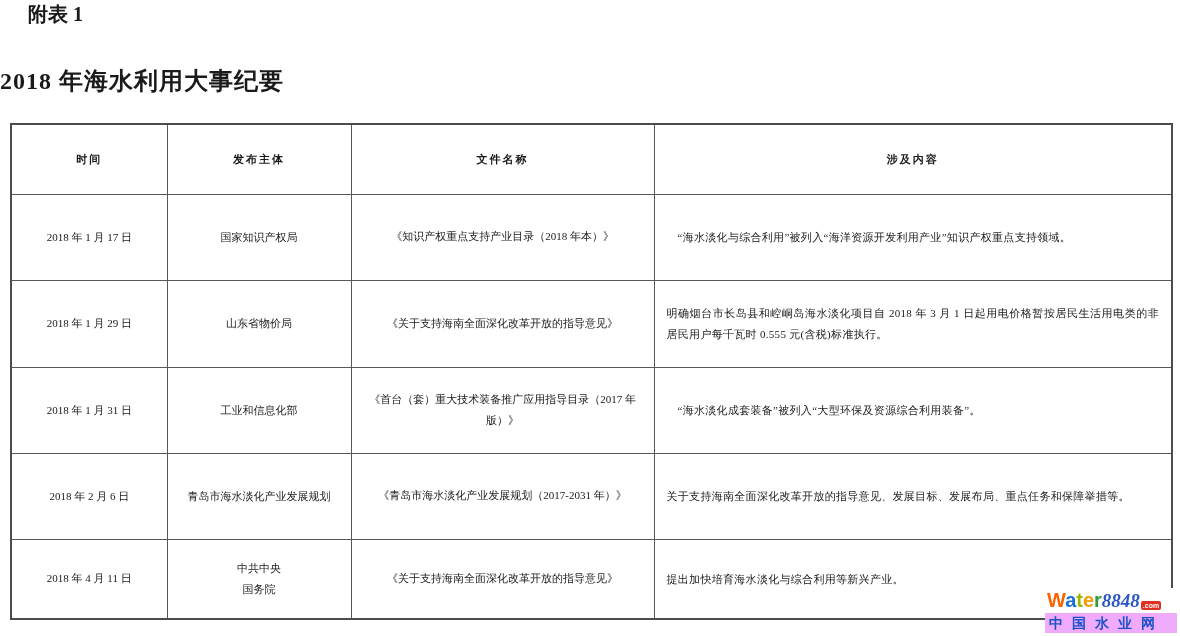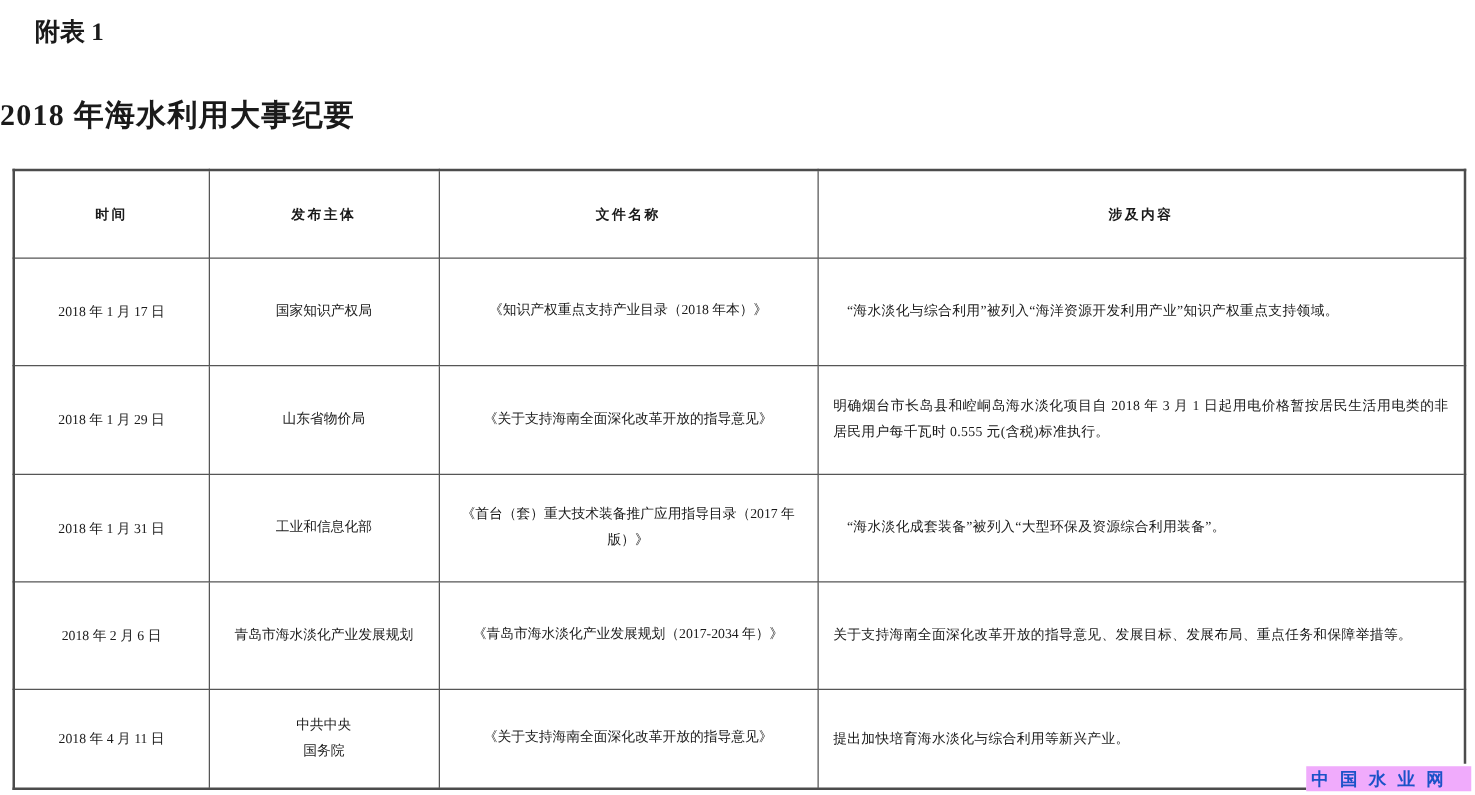--- a/index.html
+++ b/index.html
@@ -5,21 +5,21 @@
   html,body{margin:0;padding:0;background:#ffffff;}
   .page{
     position:relative;
     width:1180px;height:636px;
     background:#ffffff;
     overflow:hidden;
     font-family:"Liberation Serif","DejaVu Serif",serif;
     color:#1a1a1a;
   }
   .annex{
-    margin:12px 0 0 28px;
+    margin:0 0 0 28px;
     font-size:20px;font-weight:bold;
     line-height:28px;
   }
   .doc-title{
     margin-top:36px;
     text-align:left;
     font-size:24px;font-weight:bold;
     line-height:34px;
     letter-spacing:1px;
   }
@@ -125,34 +125,39 @@
         <td class="c-date">2018 年 1 月 31 日</td>
         <td class="c-issuer">工业和信息化部</td>
         <td class="c-doc">《首台（套）重大技术装备推广应用指导目录（2017 年版）》</td>
         <td class="c-content">
             <p class="indented">“海水淡化成套装备”被列入“大型环保及资源综合利用装备”。</p>
           </td>
       </tr>
       <tr id="row3">
         <td class="c-date">2018 年 2 月 6 日</td>
         <td class="c-issuer">青岛市海水淡化产业发展规划</td>
-        <td class="c-doc">《青岛市海水淡化产业发展规划（2017-2034 年）》</td>
+        <td class="c-doc">《青岛市海水淡化产业发展规划（2017-2031 年）》</td>
         <td class="c-content">
             <p>关于支持海南全面深化改革开放的指导意见、发展目标、发展布局、重点任务和保障举措等。</p>
           </td>
       </tr>
       <tr id="row4">
         <td class="c-date">2018 年 4 月 11 日</td>
         <td class="c-issuer">中共中央
 国务院</td>
         <td class="c-doc">《关于支持海南全面深化改革开放的指导意见》</td>
         <td class="c-content">
             <p>提出加快培育海水淡化与综合利用等新兴产业。</p>
           </td>
       </tr>
     </tbody>
   </table>
 
   <div class="watermark">
+    <div class="wm-top">
+      <span class="wm-word"><span style="color: rgb(249, 100, 0);">W</span><span style="color: rgb(26, 111, 212);">a</span><span style="color: rgb(156, 184, 0);">t</span><span style="color: rgb(248, 154, 0);">e</span><span style="color: rgb(46, 158, 62);">r</span></span>
+        <span class="wm-number" style="color: rgb(43, 86, 196);">8848</span>
+        <span class="wm-tld" style="background: rgb(224, 48, 35);">.com</span>
+    </div>
     <div class="wm-sub" style="color: rgb(27, 82, 200); background: #f0abfc;">中国水业网</div>
   </div>
 
 </div>
 
 </body></html>

